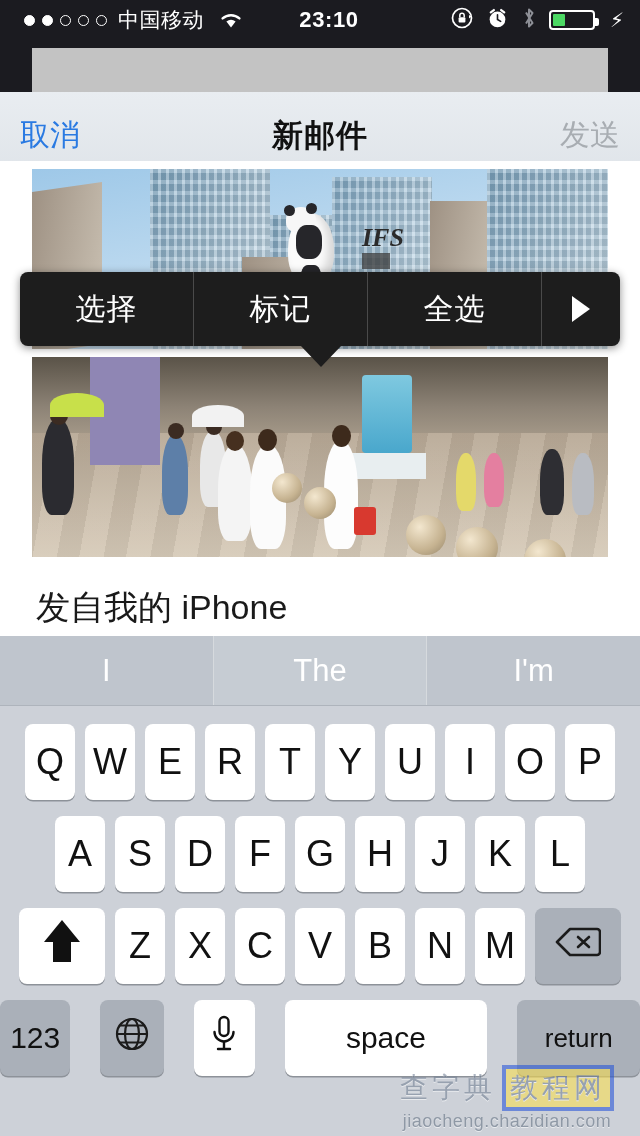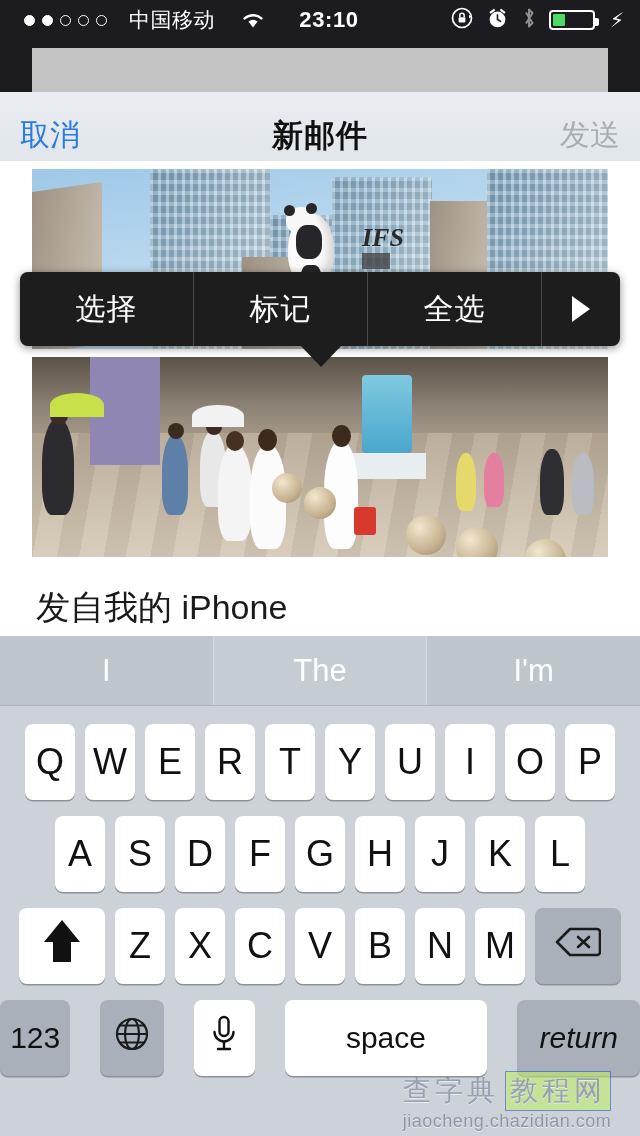--- a/index.html
+++ b/index.html
@@ -10,21 +10,21 @@
     position:relative;
   }
 
   
   .status-bar{
     position:absolute;top:0;left:0;width:640px;height:40px;
     background:#1b1b20;
     display:flex;align-items:center;
     color:#fff;
   }
-  .sb-left{display:flex;align-items:center;gap:22px;padding-left:24px;}
+  .sb-left{display:flex;align-items:center;gap:11px;padding-left:24px;}
   .dots{display:flex;align-items:center;gap:7px;}
   .dot{width:11px;height:11px;border-radius:50%;border:1.6px solid #fff;}
   .dot.filled{background:#fff;}
   .carrier{font-size:21px;letter-spacing:.5px;}
   .wifi{width:26px;height:18px;position:relative;margin-left:3px;}
   .wifi svg{display:block;}
   .sb-center{
     position:absolute;left:0;width:640px;text-align:center;
     font-size:22px;font-weight:600;letter-spacing:.6px;margin-left:9px;
   }
@@ -163,21 +163,21 @@
 
   .key{
     background:#fff;border-radius:8px;
     box-shadow:0 1.5px 0 #8d9299;
     display:flex;align-items:center;justify-content:center;
     font-size:36px;color:#111;
     width:50px;height:76px;
   }
   .key.gray{background:#aab0b9;box-shadow:0 1.5px 0 #8d9299;}
   .key.space{width:248px;font-size:30px;}
-  .key.return{width:150px;font-size:30px;font-style:italic;}
+  .key.return{width:150px;font-size:26px;}
   .key.num{width:86px;font-size:30px;}
   .key.globe{width:78px;}
   .key.mic{width:74px;}
   .key.shift{width:86px;}
   .key.del{width:86px;}
 
   .shift-arrow{width:0;height:0;position:relative;}
   .shift-arrow::before{
     content:"";position:absolute;left:-18px;top:-26px;
     border-left:18px solid transparent;border-right:18px solid transparent;
@@ -190,21 +190,21 @@
   
   .watermark{
     position:absolute;right:8px;bottom:4px;width:250px;height:92px;
     opacity:.55;z-index:40;pointer-events:none;
     display:flex;flex-direction:column;align-items:center;justify-content:flex-end;
   }
   .wm-cn{
     font-size:28px;color:#6b7a8f;letter-spacing:4px;text-shadow:0 1px 0 #fff;
     display:flex;gap:6px;align-items:center;
   }
-  .wm-box{background:#bef264;padding:0 4px;border:1px solid #1d4ed8;}
+  .wm-box{background:#fde047;padding:0 4px;border:4px solid #1d4ed8;}
   .wm-url{font-size:18px;color:#5c6b7d;letter-spacing:.5px;text-shadow:0 1px 0 #fff;}
 </style>
 </head>
 <body>
 
 <div class="status-bar">
   <div class="sb-left">
     <div class="dots">
       <span class="dot filled"></span>
       <span class="dot filled"></span>

